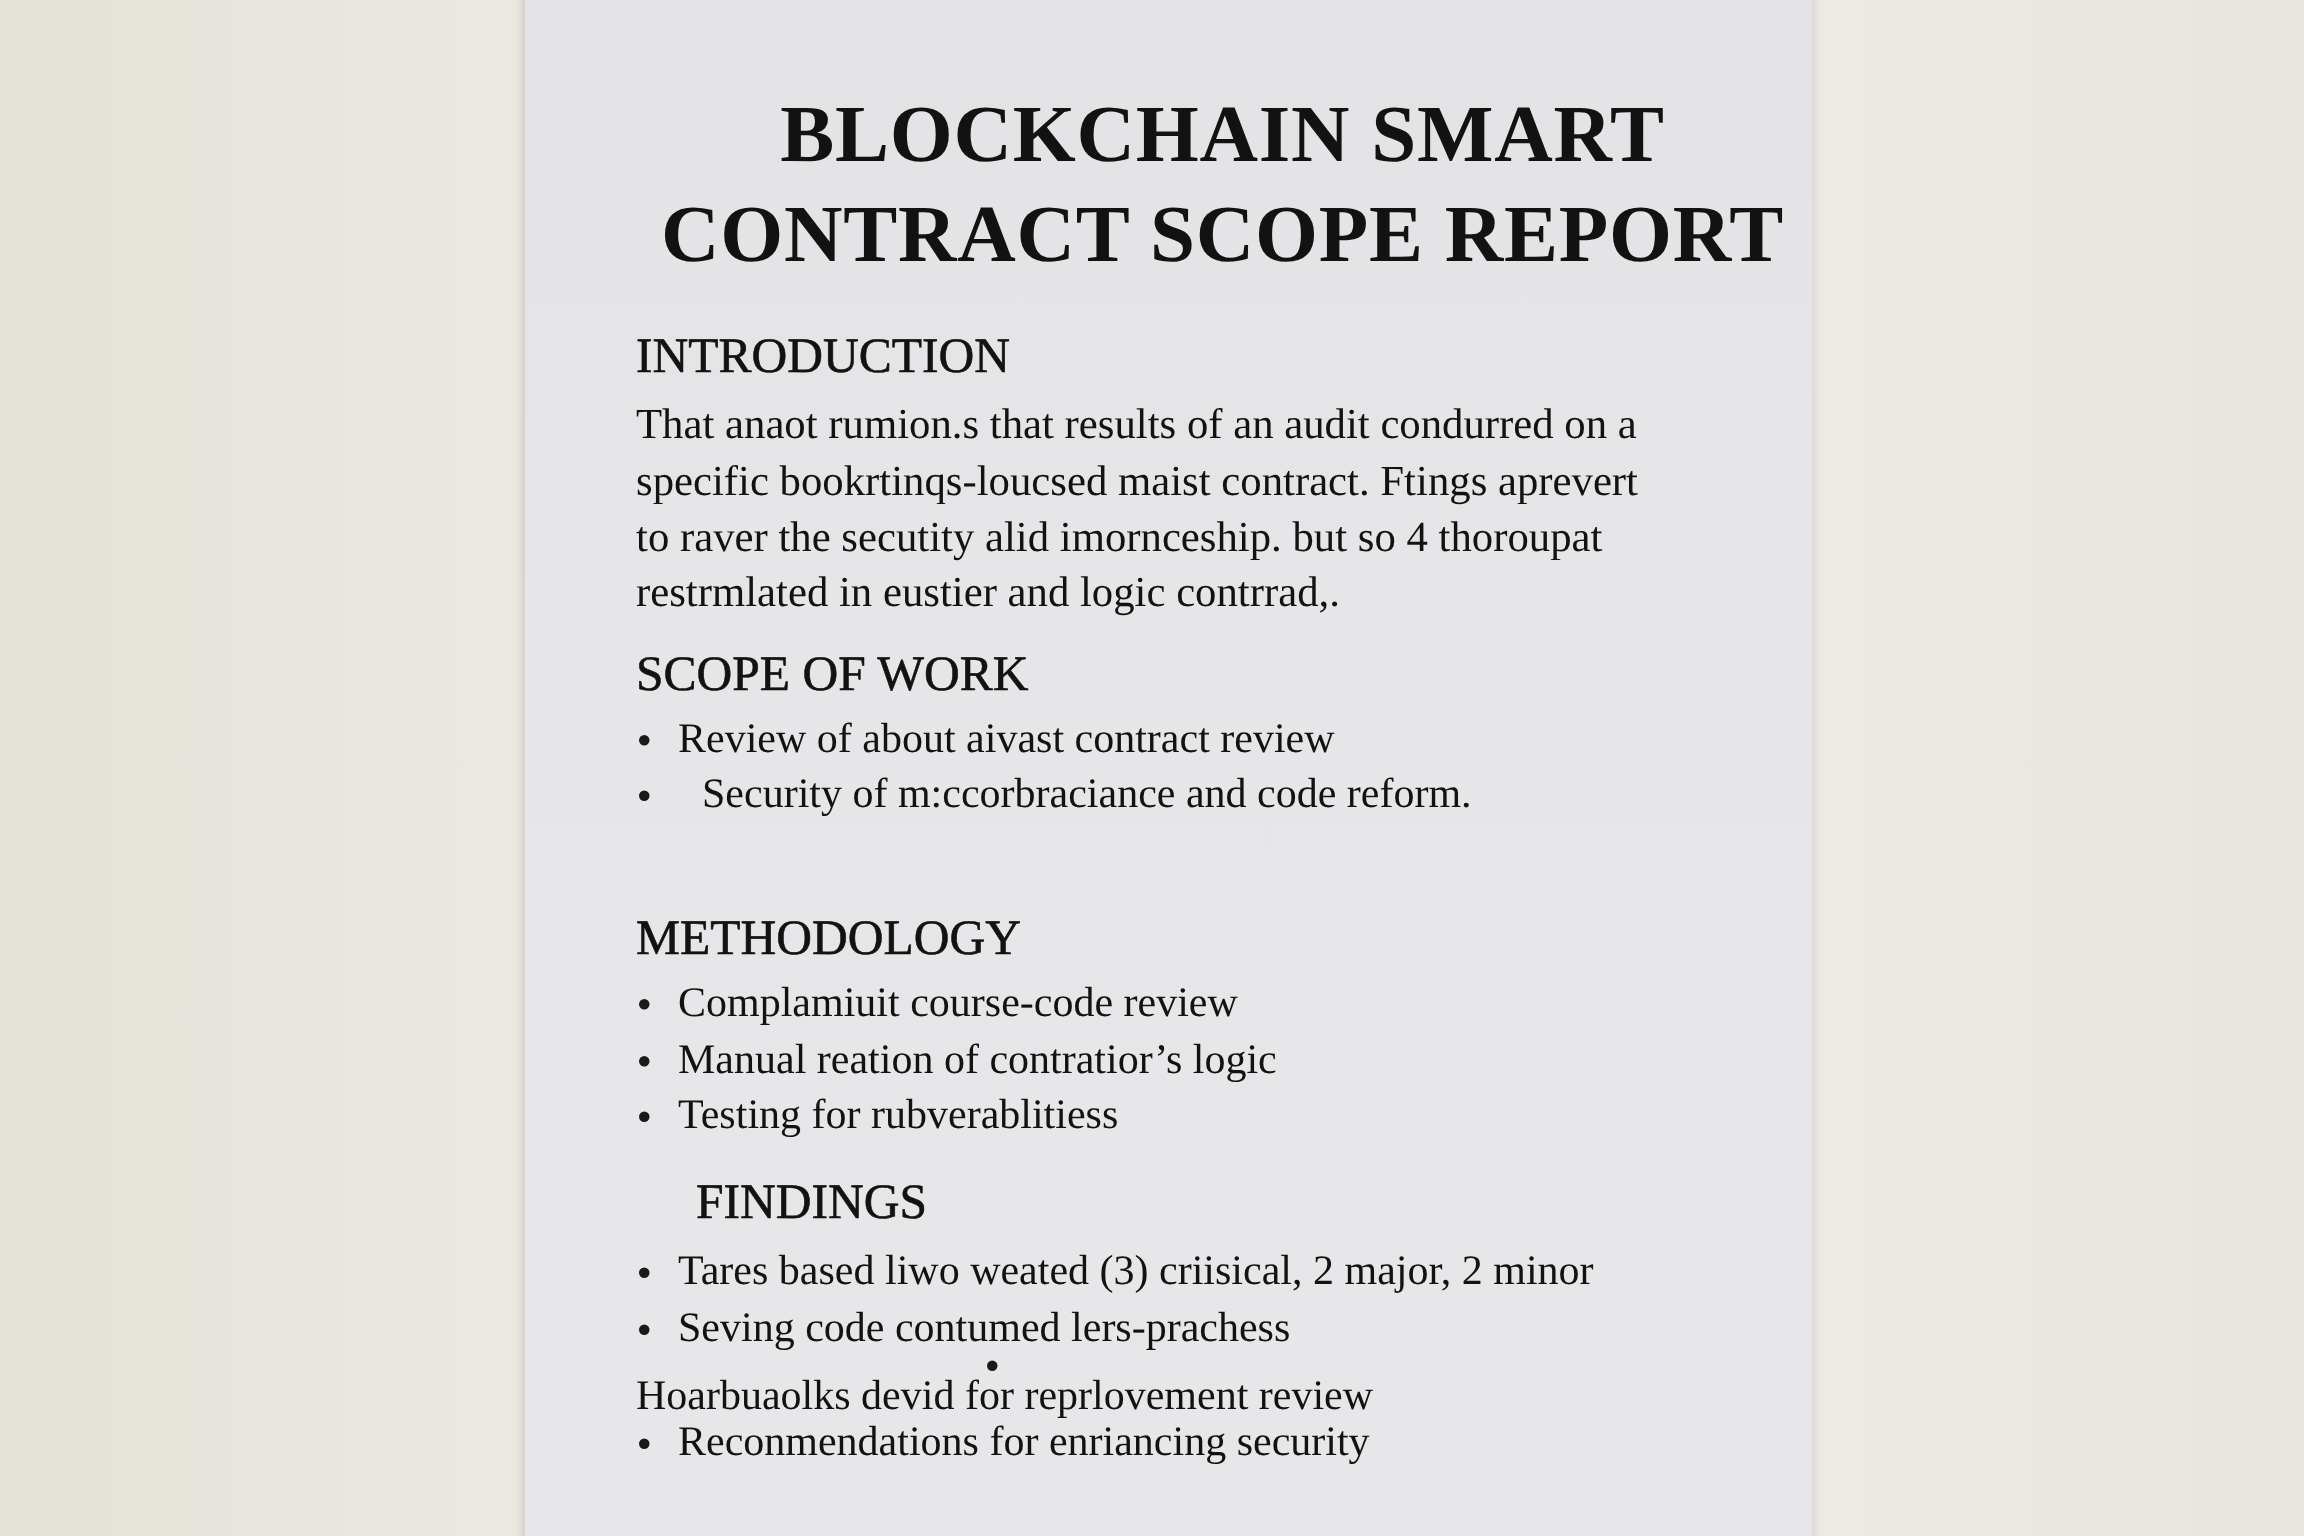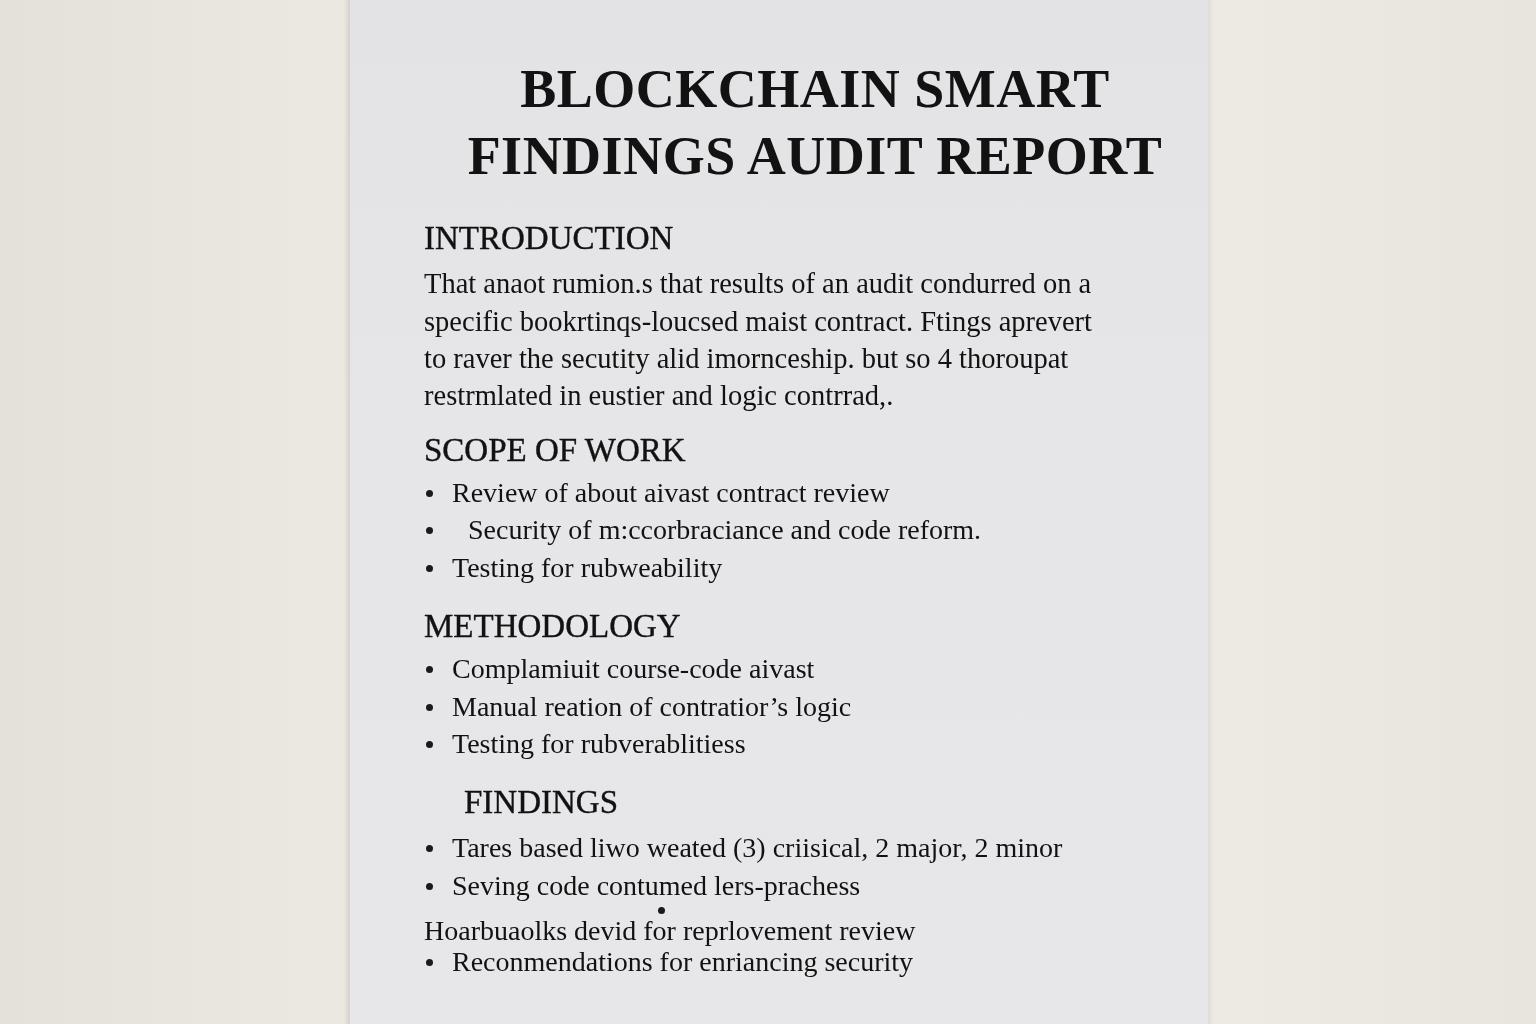--- a/index.html
+++ b/index.html
@@ -72,46 +72,42 @@
       margin-right: 19px;
       margin-left: 2px;
     }
   </style>
 </head>
 <body>
 
 <div class="paper">
 
   <h1 class="title l1">BLOCKCHAIN SMART</h1>
-  <h1 class="title l2">FINDINGS AUDIT REPORT</h1>
+  <h1 class="title l2">CONTRACT SCOPE REPORT</h1>
 
   <h2 class="section-heading" style="top:224px;">INTRODUCTION</h2>
   <div class="intro-line" style="top:271px;">That anaot rumion.s that results of an audit condurred on a</div>
   <div class="intro-line" style="top:309px;">specific bookrtinqs-loucsed maist contract. Ftings aprevert</div>
   <div class="intro-line" style="top:346px;">to raver the secutity alid imornceship. but so 4 thoroupat</div>
   <div class="intro-line" style="top:383px;">restrmlated in eustier and logic contrrad,.</div>
 
   <h2 class="section-heading" style="top:436px;">SCOPE OF WORK</h2>
   <div class="bullet" style="top:480px;">
     <span class="dot"></span>
     <span>Review of about aivast contract review</span>
   </div>
   <div class="bullet" style="top:517px;gap:16px;">
     <span class="dot"></span>
     <span>Security of m:ccorbraciance and code reform.</span>
   </div>
-  <div class="bullet" style="top:555px;">
-    <span class="dot"></span>
-    <span>Testing for rubweability</span>
-  </div>
 
   <h2 class="section-heading" style="top:612px;">METHODOLOGY</h2>
   <div class="bullet" style="top:656px;">
     <span class="dot"></span>
-    <span>Complamiuit course-code aivast</span>
+    <span>Complamiuit course-code review</span>
   </div>
   <div class="bullet" style="top:694px;">
     <span class="dot"></span>
     <span>Manual reation of contratior’s logic</span>
   </div>
   <div class="bullet" style="top:731px;">
     <span class="dot"></span>
     <span>Testing for rubverablitiess</span>
   </div>
 

